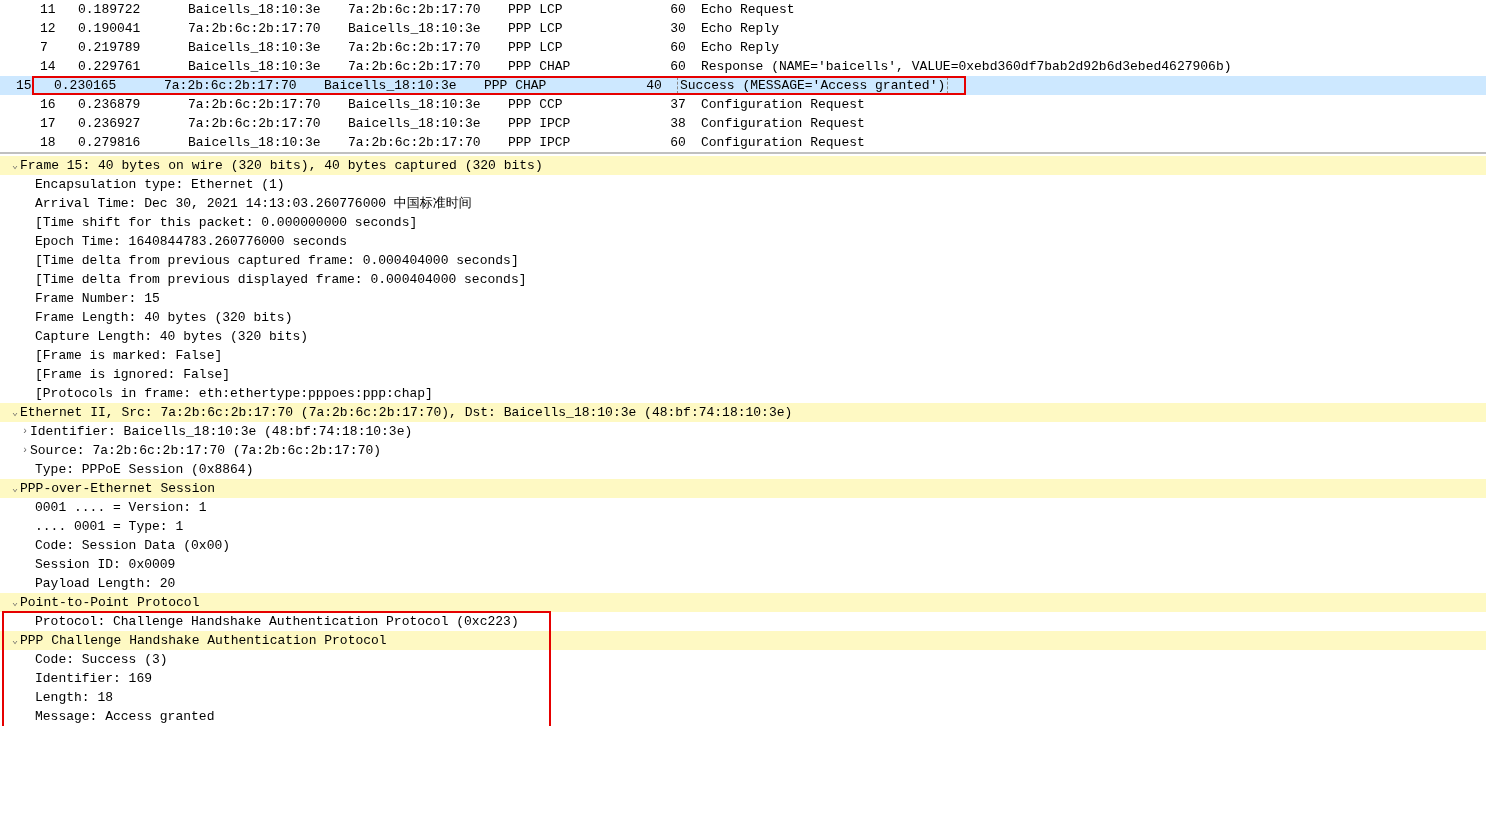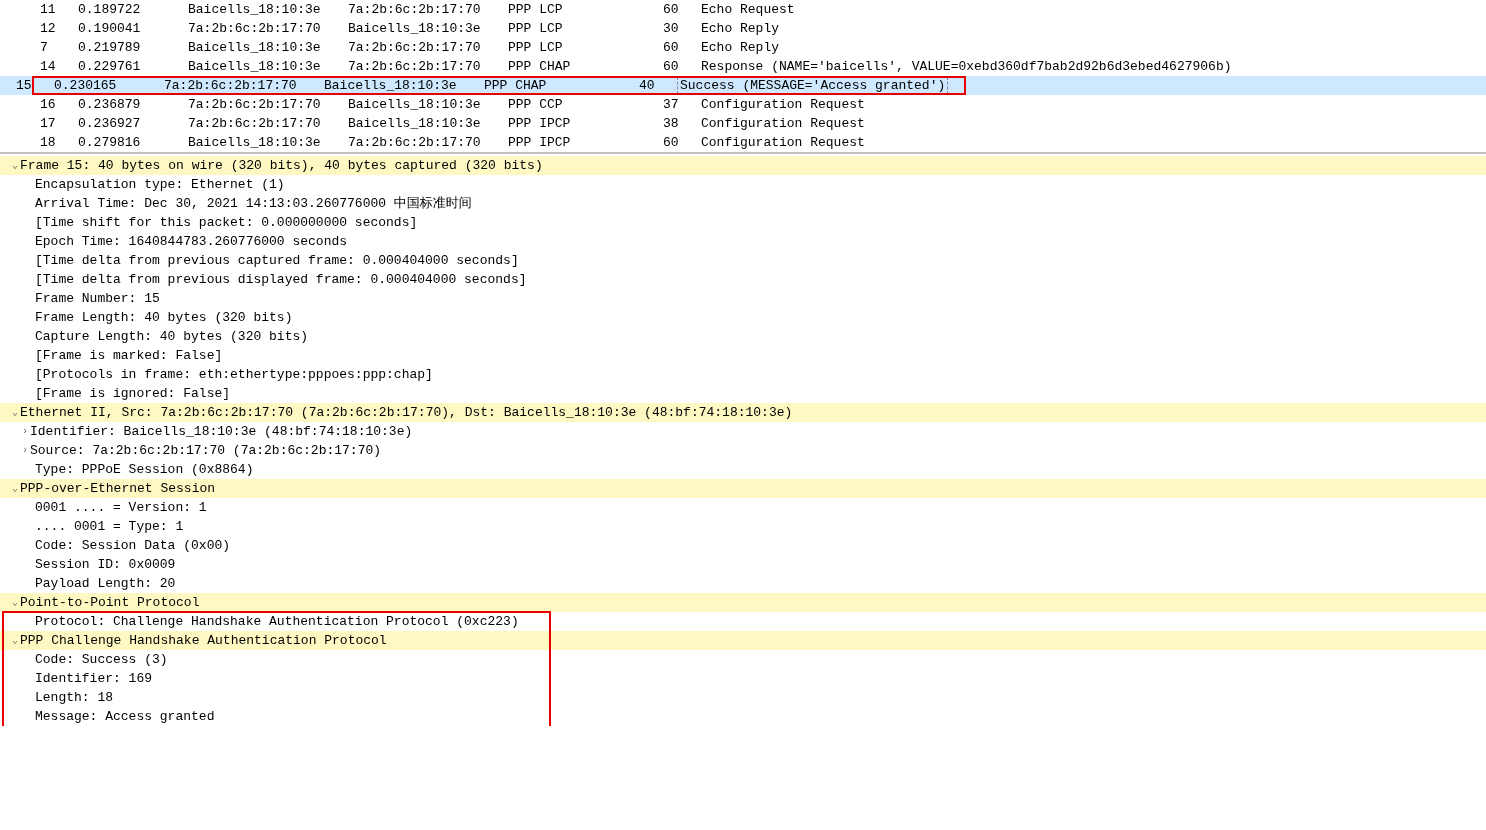--- a/index.html
+++ b/index.html
@@ -5,21 +5,21 @@
   html,body{margin:0;padding:0;font-family:Consolas,"Courier New",monospace;font-size:13px;color:#000;background:#fff;line-height:19px;}
   .packet-list{width:100%;border-bottom:1px solid #c0c0c0;}
   .row{display:flex;white-space:pre;padding-left:40px;}
   .row.selected{background:#cde8ff;padding-left:16px;}
   .row.highlight-box{position:relative;}
   .row .c-no{width:30px;text-align:left;}
   .row .c-time{width:110px;padding-left:8px;}
   .row .c-src{width:160px;}
   .row .c-dst{width:160px;}
   .row .c-proto{width:155px;}
-  .row .c-len{width:30px;text-align:left;}
+  .row .c-len{width:30px;text-align:center;}
   .row .c-info{padding-left:8px;flex:1;}
   .red-box-row{position:absolute;left:32px;right:520px;top:0;bottom:0;border:2px solid #e60000;pointer-events:none;}
   .info-inner-box{border:1px dashed #888;padding:0 2px;}
   .details{padding-top:2px;border-top:1px solid #c0c0c0;margin-top:0;}
   .d-line{white-space:pre;padding-left:10px;}
   .d-line.hdr{background:#fef9c3;}
   .d-line.ref{background:#e8f2fc;}
   .d-line .tw{display:inline-block;width:10px;text-align:center;color:#666;font-size:10px;vertical-align:middle;}
   .ind1{padding-left:24px;margin-left:11px;}
   .ind1b{padding-left:20px;}
@@ -46,22 +46,22 @@
   <div class="d-line ind1">Encapsulation type: Ethernet (1)</div>
   <div class="d-line ind1">Arrival Time: Dec 30, 2021 14:13:03.260776000 中国标准时间</div>
   <div class="d-line ind1">[Time shift for this packet: 0.000000000 seconds]</div>
   <div class="d-line ind1">Epoch Time: 1640844783.260776000 seconds</div>
   <div class="d-line ind1">[Time delta from previous captured frame: 0.000404000 seconds]</div>
   <div class="d-line ind1">[Time delta from previous displayed frame: 0.000404000 seconds]</div>
   <div class="d-line ind1">Frame Number: 15</div>
   <div class="d-line ind1">Frame Length: 40 bytes (320 bits)</div>
   <div class="d-line ind1">Capture Length: 40 bytes (320 bits)</div>
   <div class="d-line ind1">[Frame is marked: False]</div>
+  <div class="d-line ind1">[Frame is ignored: False]</div>
   <div class="d-line ind1">[Protocols in frame: eth:ethertype:pppoes:ppp:chap]</div>
-  <div class="d-line ind1">[Frame is ignored: False]</div>
   <div class="d-line hdr"><span class="tw">⌄</span><span>Ethernet II, Src: 7a:2b:6c:2b:17:70 (7a:2b:6c:2b:17:70), Dst: Baicells_18:10:3e (48:bf:74:18:10:3e)</span></div>
   <div class="d-line ind1b"><span class="tw">›</span><span>Identifier: Baicells_18:10:3e (48:bf:74:18:10:3e)</span></div>
   <div class="d-line ind1b"><span class="tw">›</span><span>Source: 7a:2b:6c:2b:17:70 (7a:2b:6c:2b:17:70)</span></div>
   <div class="d-line ind1">Type: PPPoE Session (0x8864)</div>
   <div class="d-line hdr"><span class="tw">⌄</span><span>PPP-over-Ethernet Session</span></div>
   <div class="d-line ind1">0001 .... = Version: 1</div>
   <div class="d-line ind1">.... 0001 = Type: 1</div>
   <div class="d-line ind1">Code: Session Data (0x00)</div>
   <div class="d-line ind1">Session ID: 0x0009</div>
   <div class="d-line ind1">Payload Length: 20</div>

